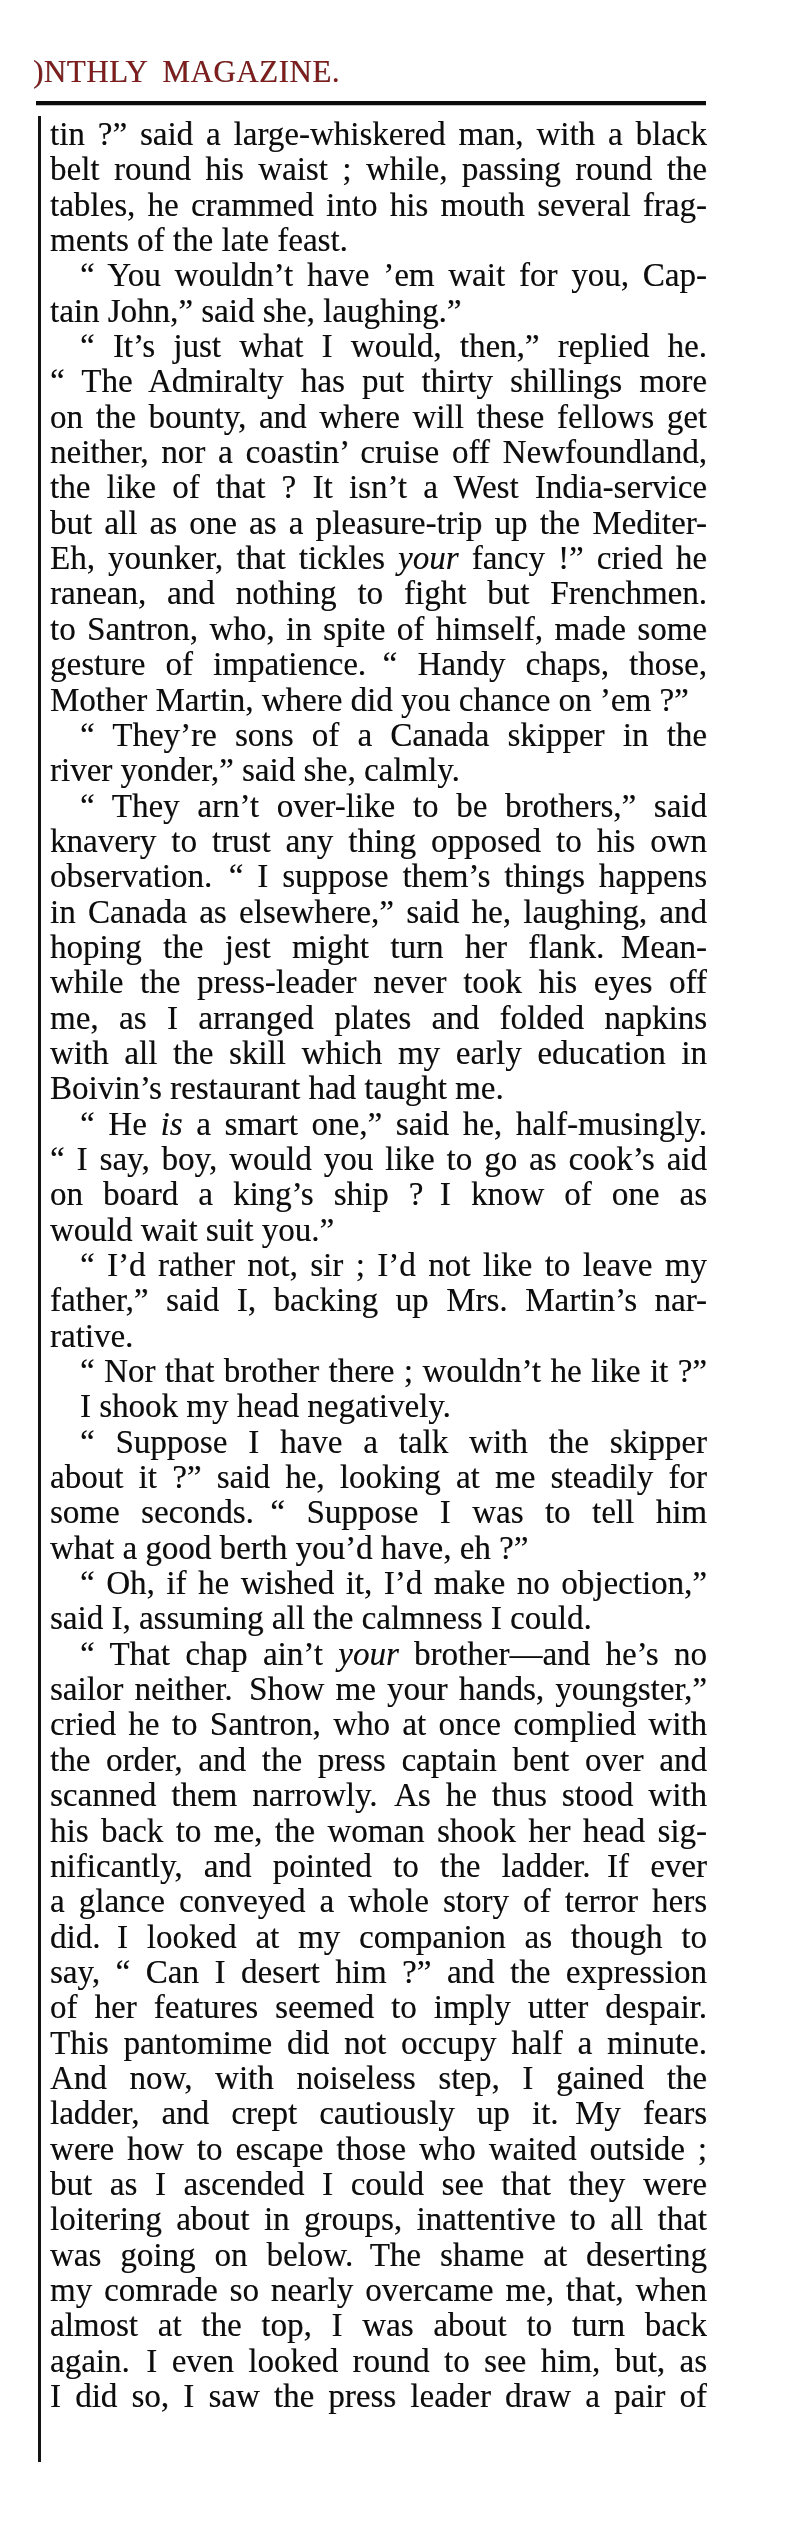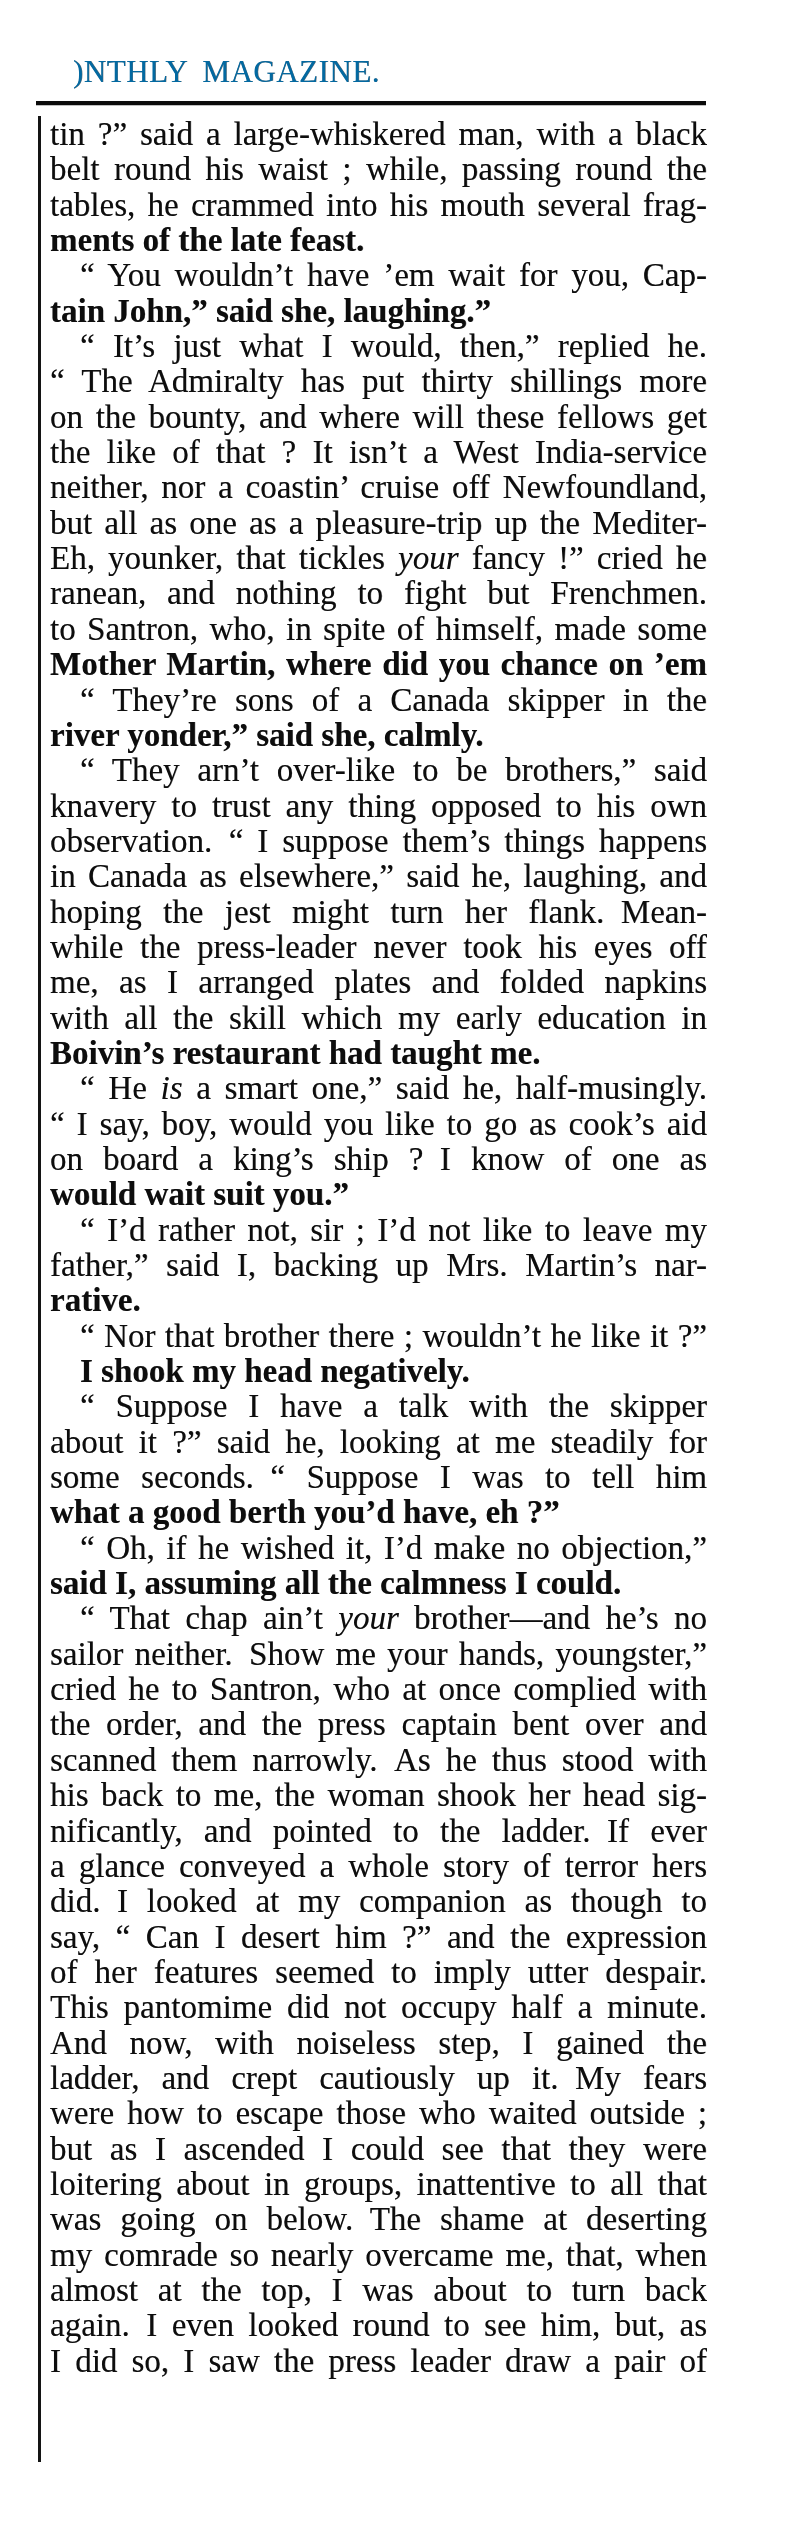--- a/index.html
+++ b/index.html
@@ -17,23 +17,22 @@
     color: #0d0d0d;
   }
   .running-head {
     position: absolute;
     left: 33px;
     top: 54px;
     font-size: 31px;
     letter-spacing: 0.5px;
     word-spacing: 7px;
     white-space: nowrap;
-    color: #0369a1;
+    color: #7f1d1d;
     text-shadow: 0.4px 0.4px 0 rgba(0,0,0,0.55);
-    margin-left: 40px;
   }
   .head-rule {
     position: absolute;
     left: 36px;
     top: 101px;
     width: 670px;
     height: 4px;
     background: #0b0b0b;
     box-shadow: 0 1px 0 rgba(0,0,0,0.25);
   }
@@ -56,21 +55,20 @@
   }
   .line {
     height: 35.35px;
     overflow: hidden;
     text-align: justify;
     text-align-last: justify;
     white-space: normal;
   }
   .line.last {
     text-align-last: left;
-    font-weight: bold;
   }
   .line.indent {
     text-indent: 30px;
   }
   .line i {
     font-style: italic;
   }
 </style>
 </head>
 <body>
@@ -82,26 +80,27 @@
   <div class="text-col" id="text-col">
       <div class="line">tin ?” said a large-whiskered man, with a black</div>
       <div class="line">belt round his waist ; while, passing round the</div>
       <div class="line">tables, he crammed into his mouth several frag-</div>
       <div class="line last">ments of the late feast.</div>
       <div class="line indent">“ You wouldn’t have ’em wait for you, Cap-</div>
       <div class="line last">tain John,” said she, laughing.”</div>
       <div class="line indent">“ It’s just what I would, then,” replied he.</div>
       <div class="line">“ The Admiralty has put thirty shillings more</div>
       <div class="line">on the bounty, and where will these fellows get</div>
+      <div class="line">neither, nor a coastin’ cruise off Newfoundland,</div>
       <div class="line">the like of that ? It isn’t a West India-service</div>
-      <div class="line">neither, nor a coastin’ cruise off Newfoundland,</div>
       <div class="line">but all as one as a pleasure-trip up the Mediter-</div>
       <div class="line">Eh, younker, that tickles <i>your</i> fancy !” cried he</div>
       <div class="line">ranean, and nothing to fight but Frenchmen.</div>
       <div class="line">to Santron, who, in spite of himself, made some</div>
+      <div class="line">gesture of impatience. “ Handy chaps, those,</div>
       <div class="line last">Mother Martin, where did you chance on ’em ?”</div>
       <div class="line indent">“ They’re sons of a Canada skipper in the</div>
       <div class="line last">river yonder,” said she, calmly.</div>
       <div class="line indent">“ They arn’t over-like to be brothers,” said</div>
       <div class="line">knavery to trust any thing opposed to his own</div>
       <div class="line">observation. “ I suppose them’s things happens</div>
       <div class="line">in Canada as elsewhere,” said he, laughing, and</div>
       <div class="line">hoping the jest might turn her flank. Mean-</div>
       <div class="line">while the press-leader never took his eyes off</div>
       <div class="line">me, as I arranged plates and folded napkins</div>

